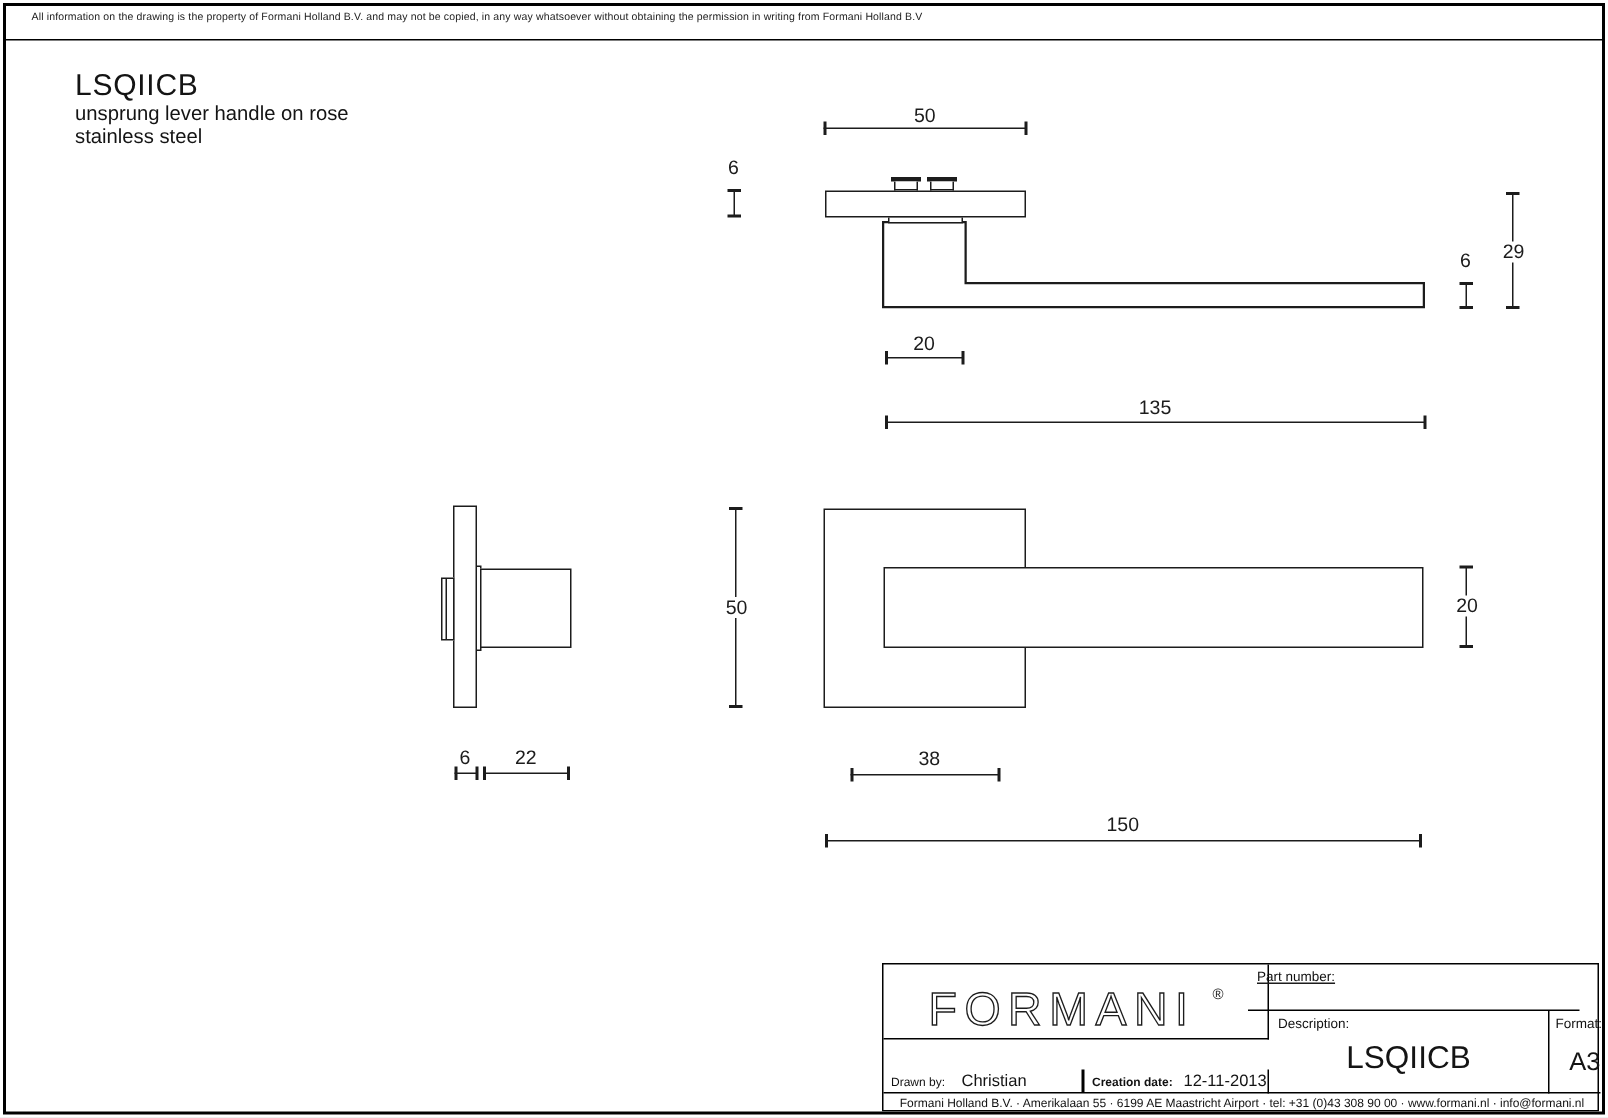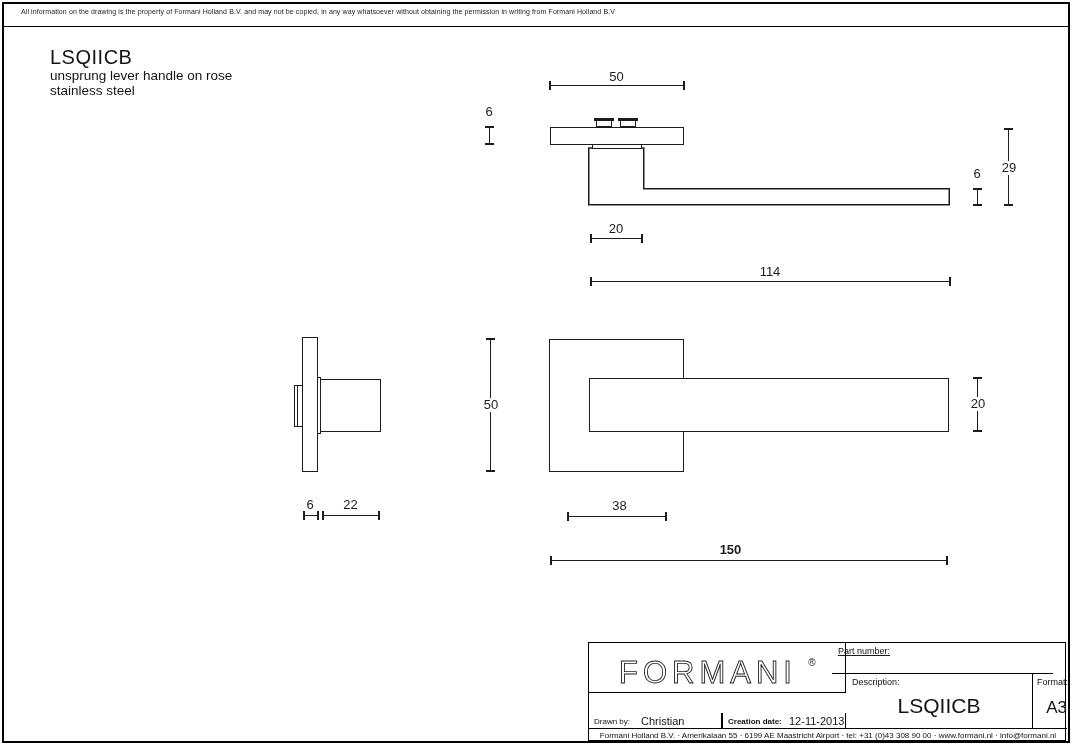--- a/index.html
+++ b/index.html
@@ -87,21 +87,21 @@
   <div class="dim" style="left:477px;top:105px;width:24px;">6</div>
   <div class="vline" style="left:489px;top:127px;height:17px;"></div>
   <div class="htick" style="left:485px;top:126px;"></div>
   <div class="htick" style="left:485px;top:143px;"></div>
 
   <div class="dim" style="left:590px;top:222px;width:52px;">20</div>
   <div class="hline" style="left:590px;top:238px;width:52px;"></div>
   <div class="vtick" style="left:590px;top:234px;"></div>
   <div class="vtick" style="left:641px;top:234px;"></div>
 
-  <div class="dim" style="left:590px;top:265px;width:360px;">114</div>
+  <div class="dim" style="left:590px;top:265px;width:360px;">135</div>
   <div class="hline" style="left:590px;top:281px;width:360px;"></div>
   <div class="vtick" style="left:590px;top:277px;"></div>
   <div class="vtick" style="left:949px;top:277px;"></div>
 
   <div class="dim" style="left:966px;top:167px;width:22px;">6</div>
   <div class="vline" style="left:977px;top:189px;height:16px;"></div>
   <div class="htick" style="left:973px;top:188px;"></div>
   <div class="htick" style="left:973px;top:204px;"></div>
 
   <div class="vline" style="left:1008px;top:129px;height:76px;"></div>
@@ -136,21 +136,21 @@
   <div class="vline" style="left:977px;top:378px;height:53px;"></div>
   <div class="htick" style="left:973px;top:377px;"></div>
   <div class="htick" style="left:973px;top:430px;"></div>
   <div class="dim onv" style="left:978px;top:404px;">20</div>
 
   <div class="dim" style="left:570px;top:499px;width:99px;">38</div>
   <div class="hline" style="left:567px;top:516px;width:99px;"></div>
   <div class="vtick" style="left:567px;top:512px;"></div>
   <div class="vtick" style="left:665px;top:512px;"></div>
 
-  <div class="dim" style="left:532px;top:543px;width:397px;font-weight:bold;">150</div>
+  <div class="dim" style="left:550px;top:543px;width:397px;">150</div>
   <div class="hline" style="left:550px;top:560px;width:397px;"></div>
   <div class="vtick" style="left:550px;top:556px;"></div>
   <div class="vtick" style="left:946px;top:556px;"></div>
 
   <div class="tblock">
     <div class="tb-cell logo-cell">
       <svg width="230" height="40" viewBox="0 0 230 40">
         <text x="106" y="31" text-anchor="middle" font-family="Liberation Sans, sans-serif" font-size="31" letter-spacing="5" fill="none" stroke="#1c1c1c" stroke-width="0.9">FORMANI</text>
         <text x="210" y="14" text-anchor="middle" font-family="Liberation Sans, sans-serif" font-size="10" fill="#1c1c1c">®</text>
       </svg>

